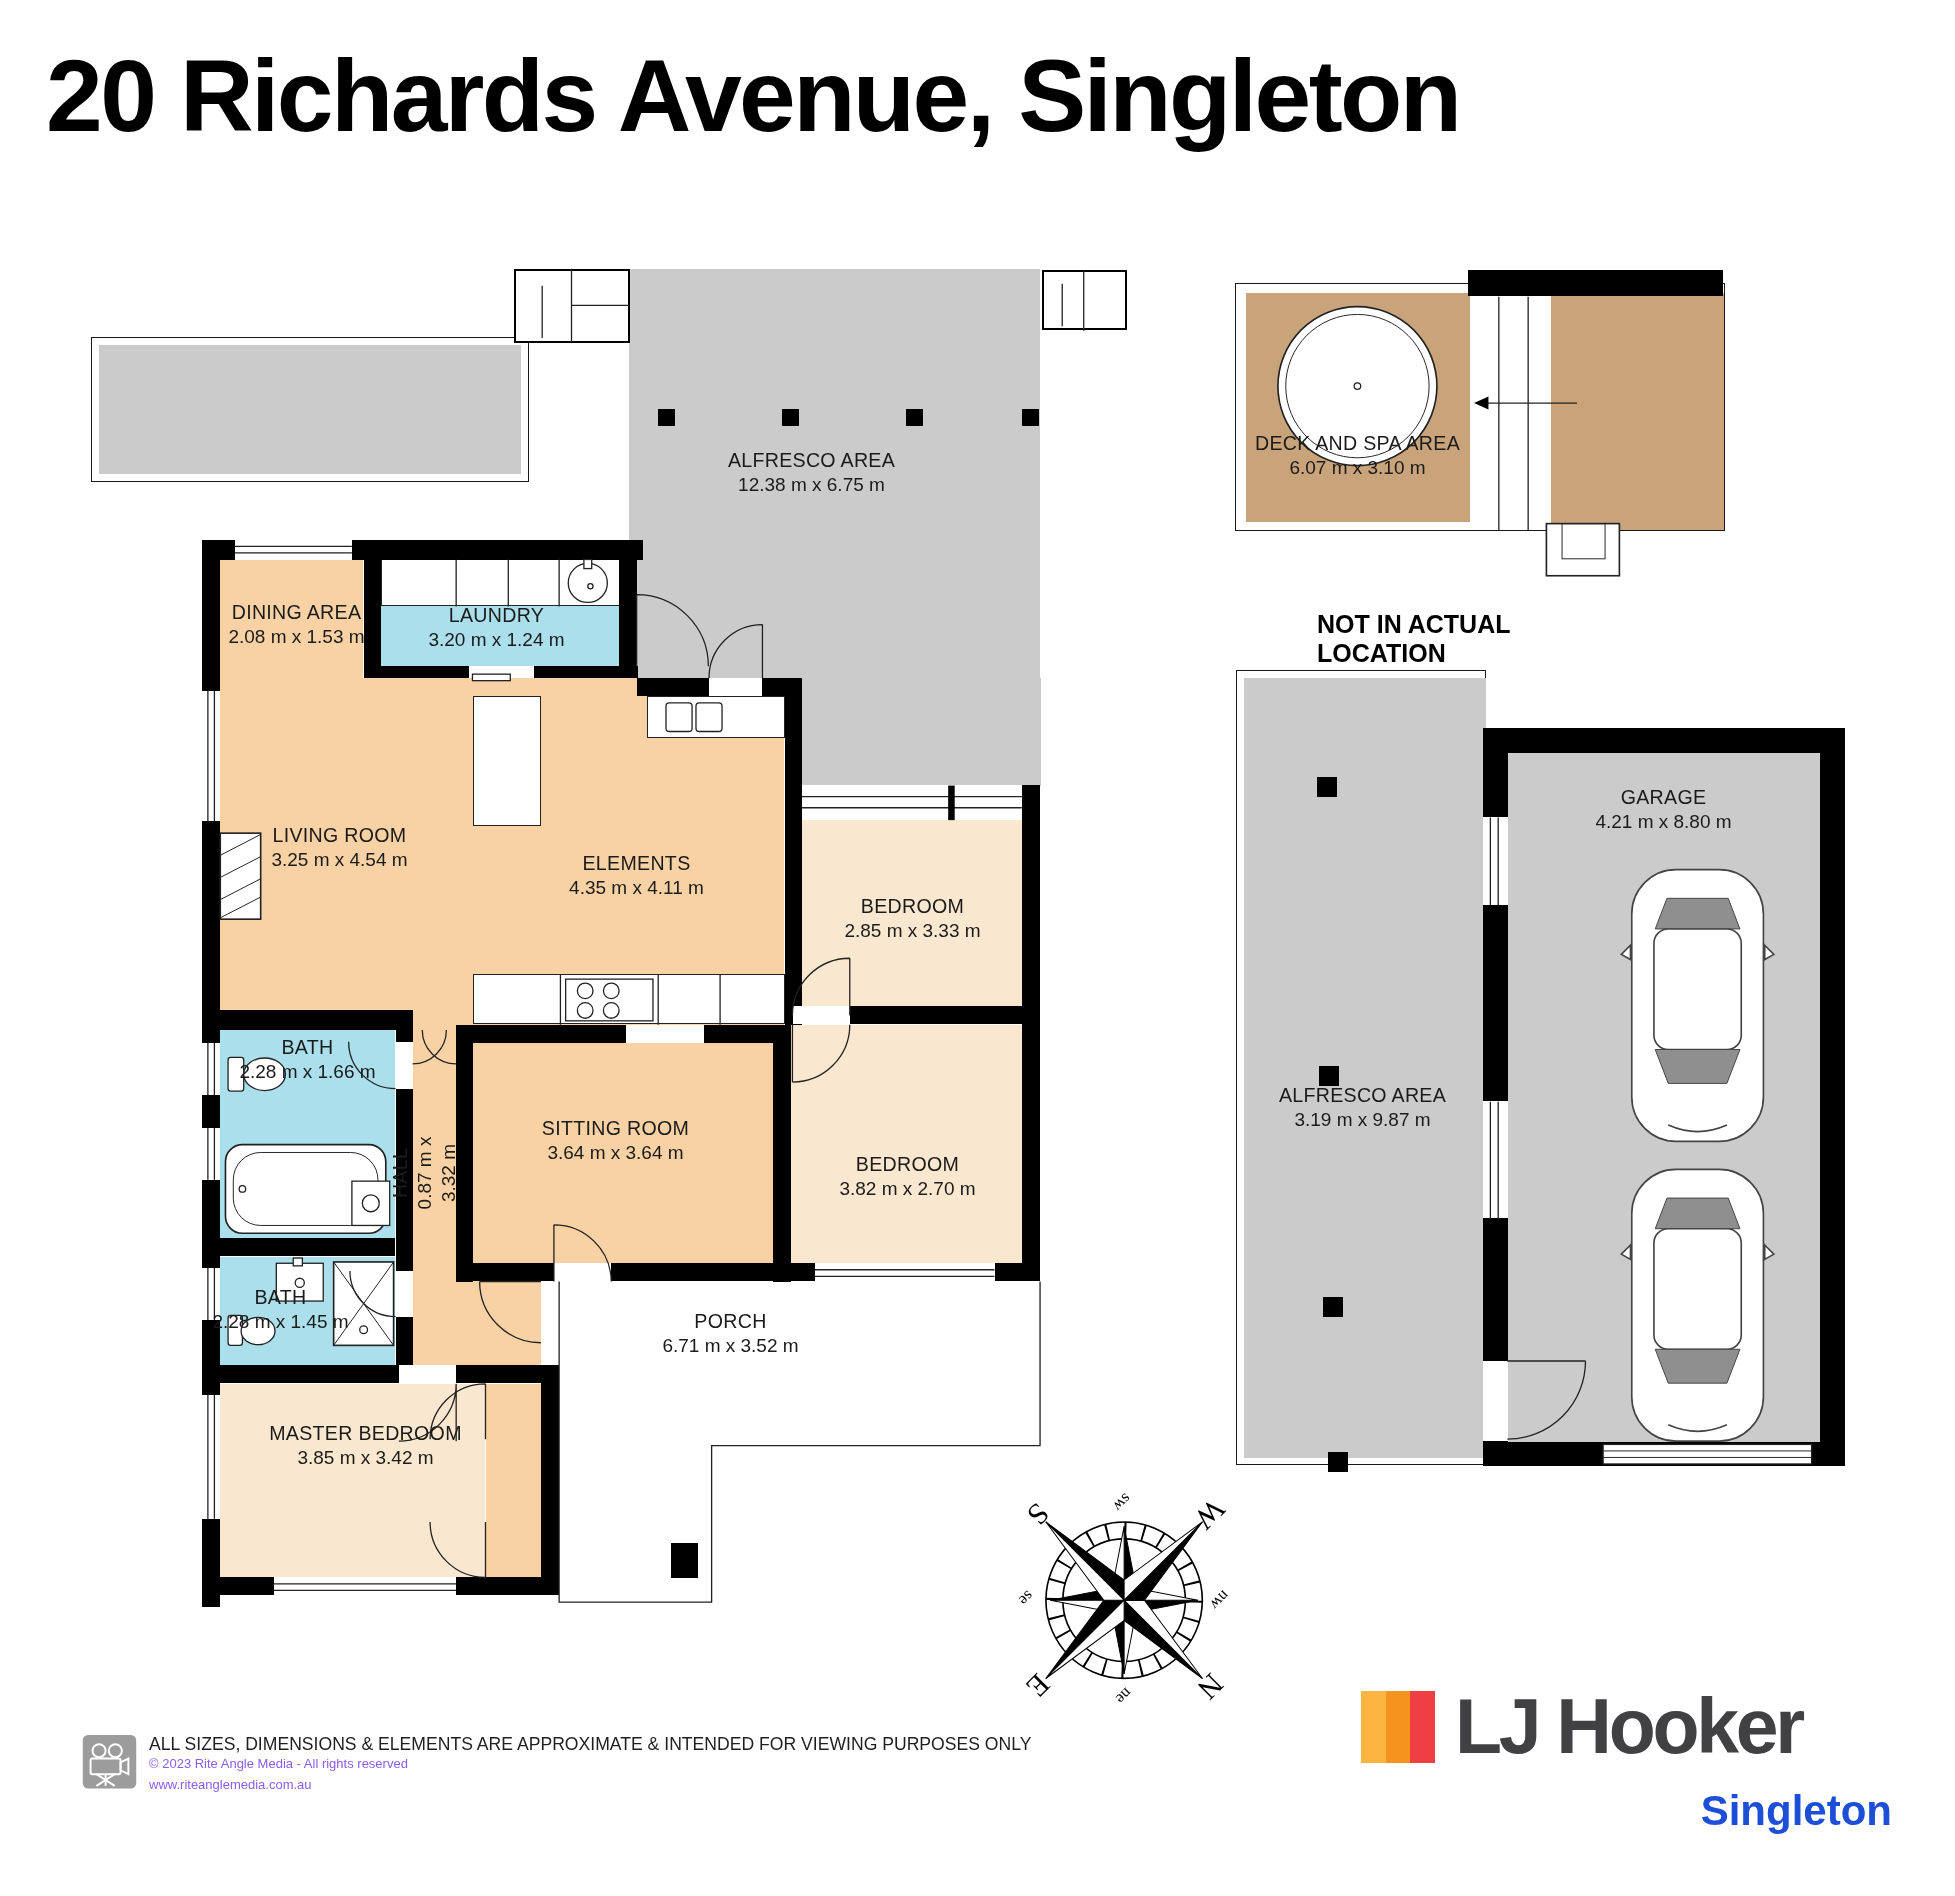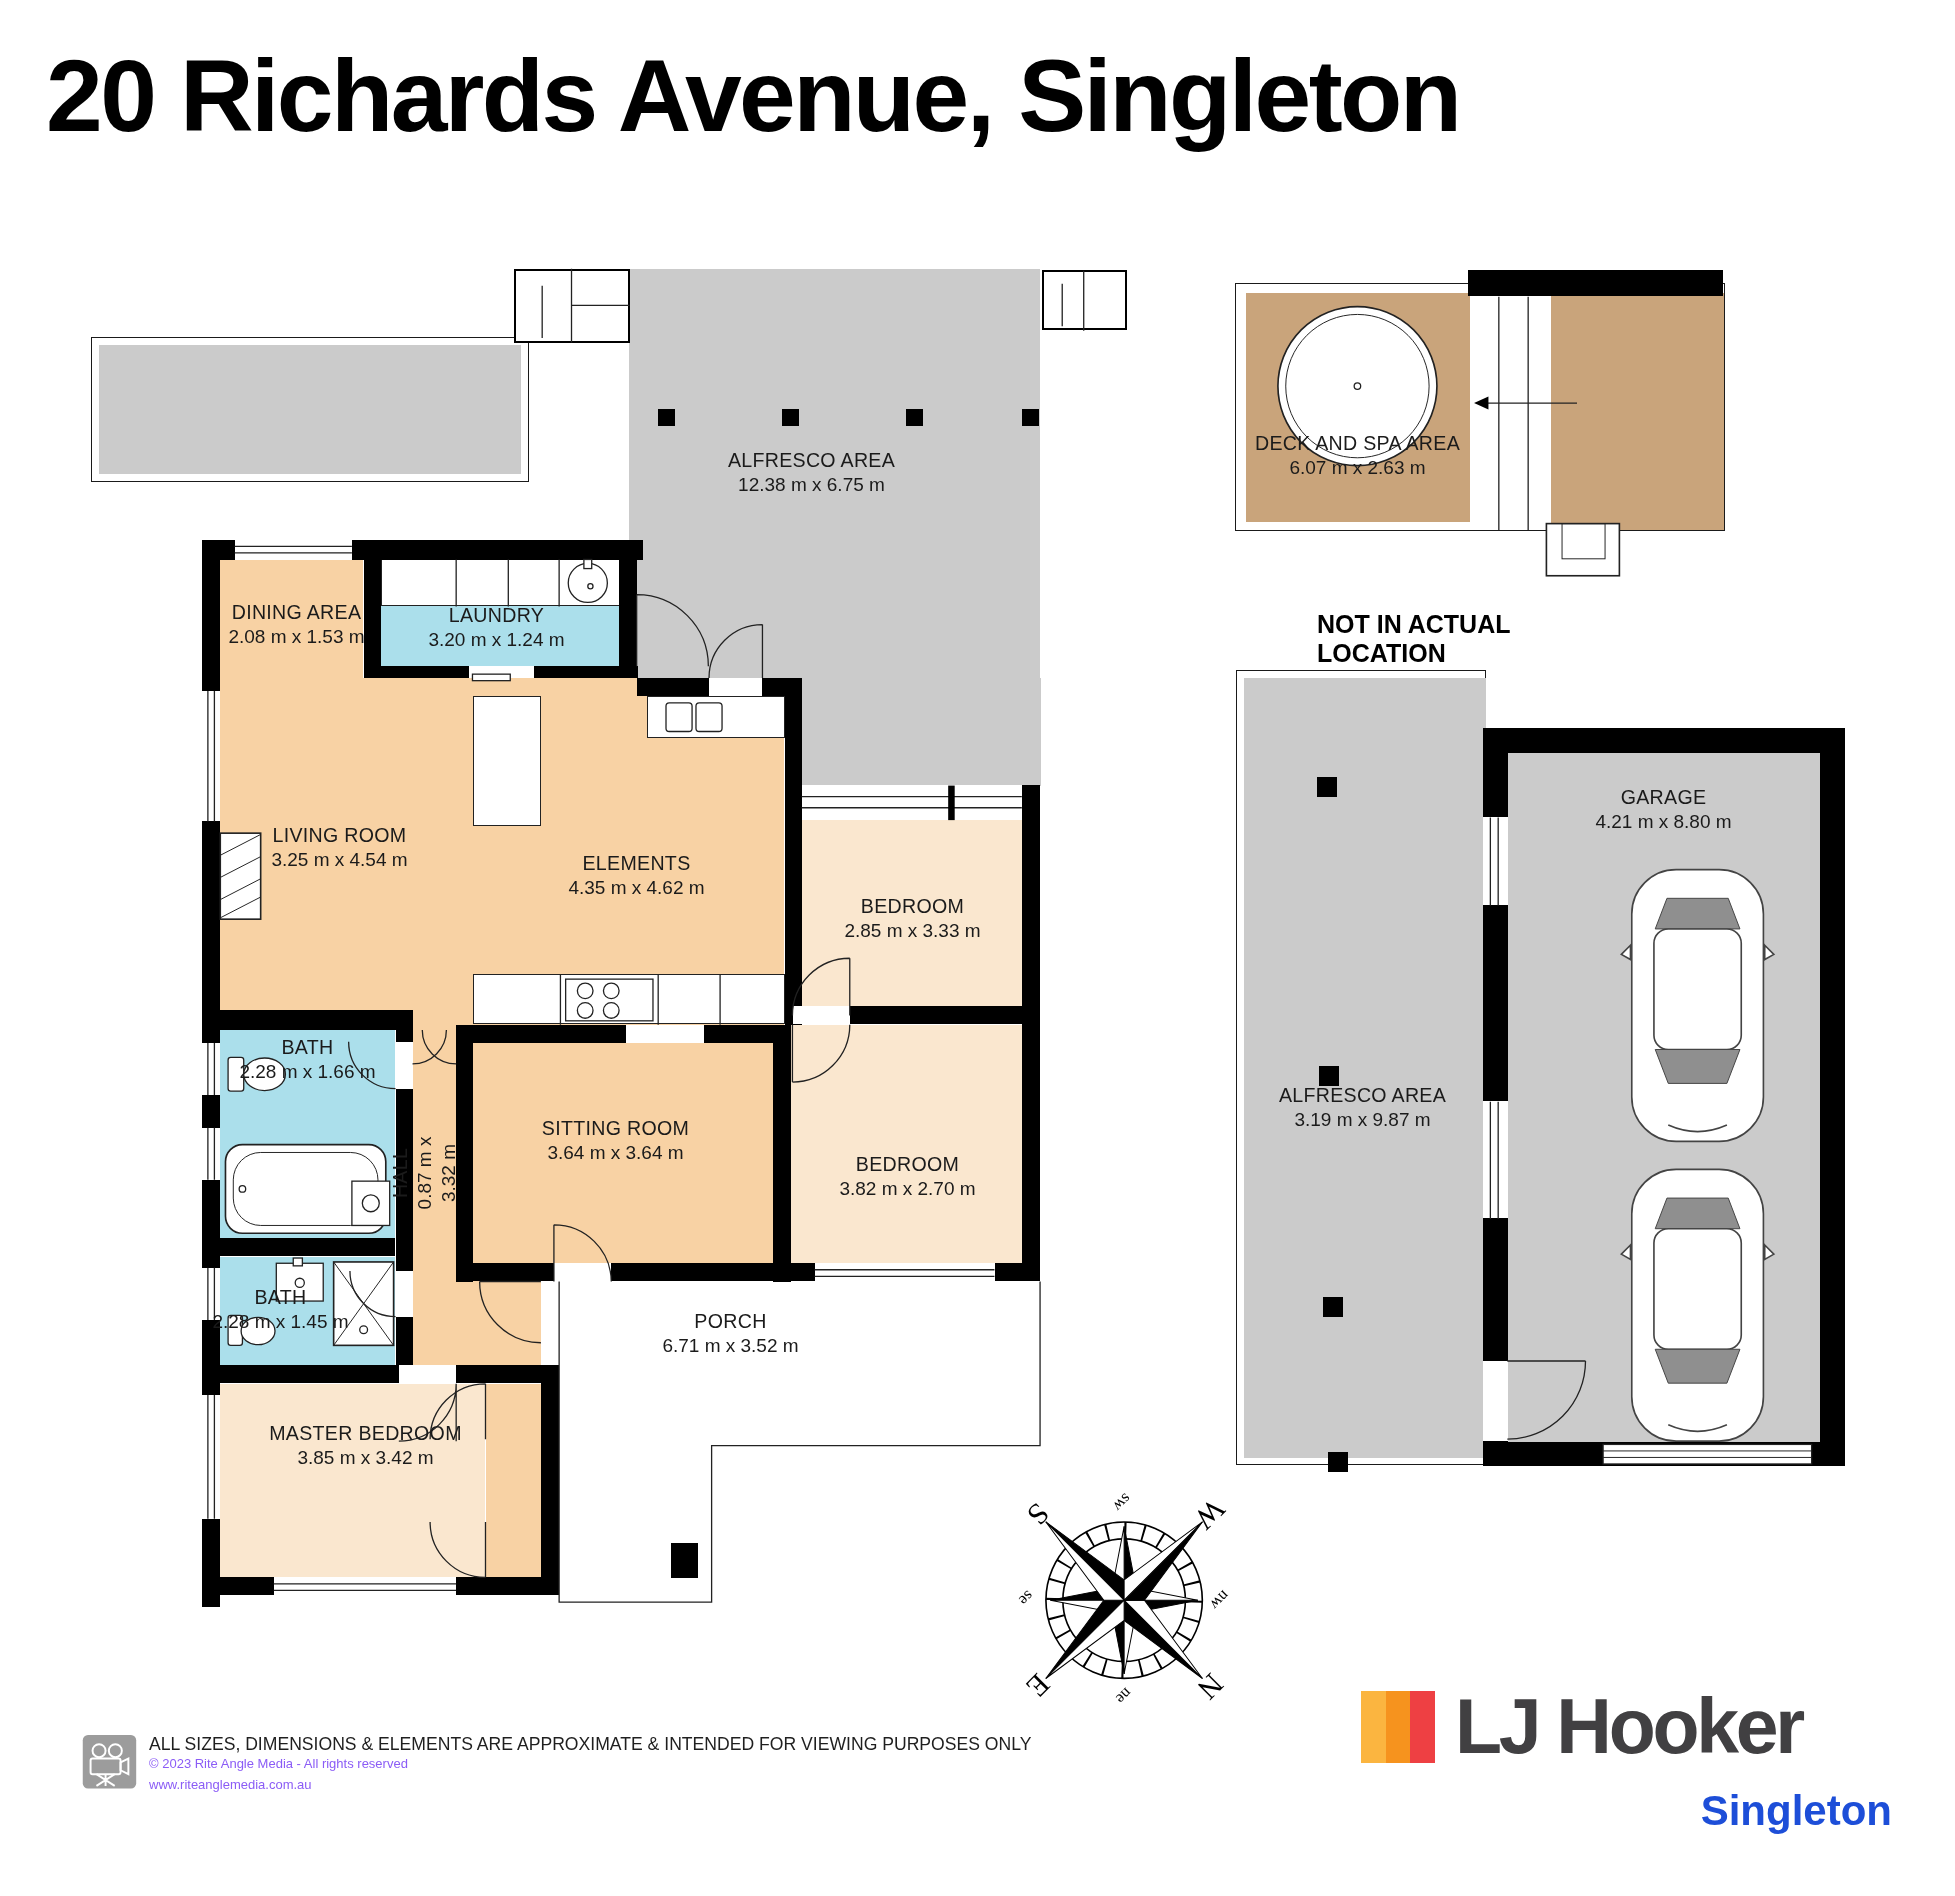--- a/index.html
+++ b/index.html
@@ -299,21 +299,21 @@
   <div class="rl" style="left:366px;top:603px;width:261px;">
     <div class="rn">LAUNDRY</div>
       <div class="rd">3.20 m x 1.24 m</div>
   </div>
   <div class="rl" style="left:209px;top:823px;width:261px;">
     <div class="rn">LIVING ROOM</div>
       <div class="rd">3.25 m x 4.54 m</div>
   </div>
   <div class="rl" style="left:506px;top:851px;width:261px;">
     <div class="rn">ELEMENTS</div>
-      <div class="rd">4.35 m x 4.62 m</div>
+      <div class="rd">4.35 m x 4.11 m</div>
   </div>
   <div class="rl" style="left:782px;top:894px;width:261px;">
     <div class="rn">BEDROOM</div>
       <div class="rd">2.85 m x 3.33 m</div>
   </div>
   <div class="rl" style="left:177px;top:1035px;width:261px;">
     <div class="rn">BATH</div>
       <div class="rd">2.28 m x 1.66 m</div>
   </div>
   <div class="rl hall-label">
@@ -336,21 +336,21 @@
     <div class="rn">MASTER BEDROOM</div>
       <div class="rd">3.85 m x 3.42 m</div>
   </div>
   <div class="rl" style="left:600px;top:1309px;width:261px;">
     <div class="rn">PORCH</div>
       <div class="rd">6.71 m x 3.52 m</div>
   </div>
 
   <div class="rl" style="left:1227px;top:431px;width:261px;">
     <div class="rn">DECK AND SPA AREA</div>
-      <div class="rd">6.07 m x 2.63 m</div>
+      <div class="rd">6.07 m x 3.10 m</div>
   </div>
   <div class="note" style="left:1317px;top:610px;width:326px;">NOT IN ACTUAL LOCATION</div>
 
   <div class="rl" style="left:1232px;top:1083px;width:261px;">
     <div class="rn">ALFRESCO AREA</div>
       <div class="rd">3.19 m x 9.87 m</div>
   </div>
   <div class="rl" style="left:1533px;top:785px;width:261px;">
     <div class="rn">GARAGE</div>
       <div class="rd">4.21 m x 8.80 m</div>

